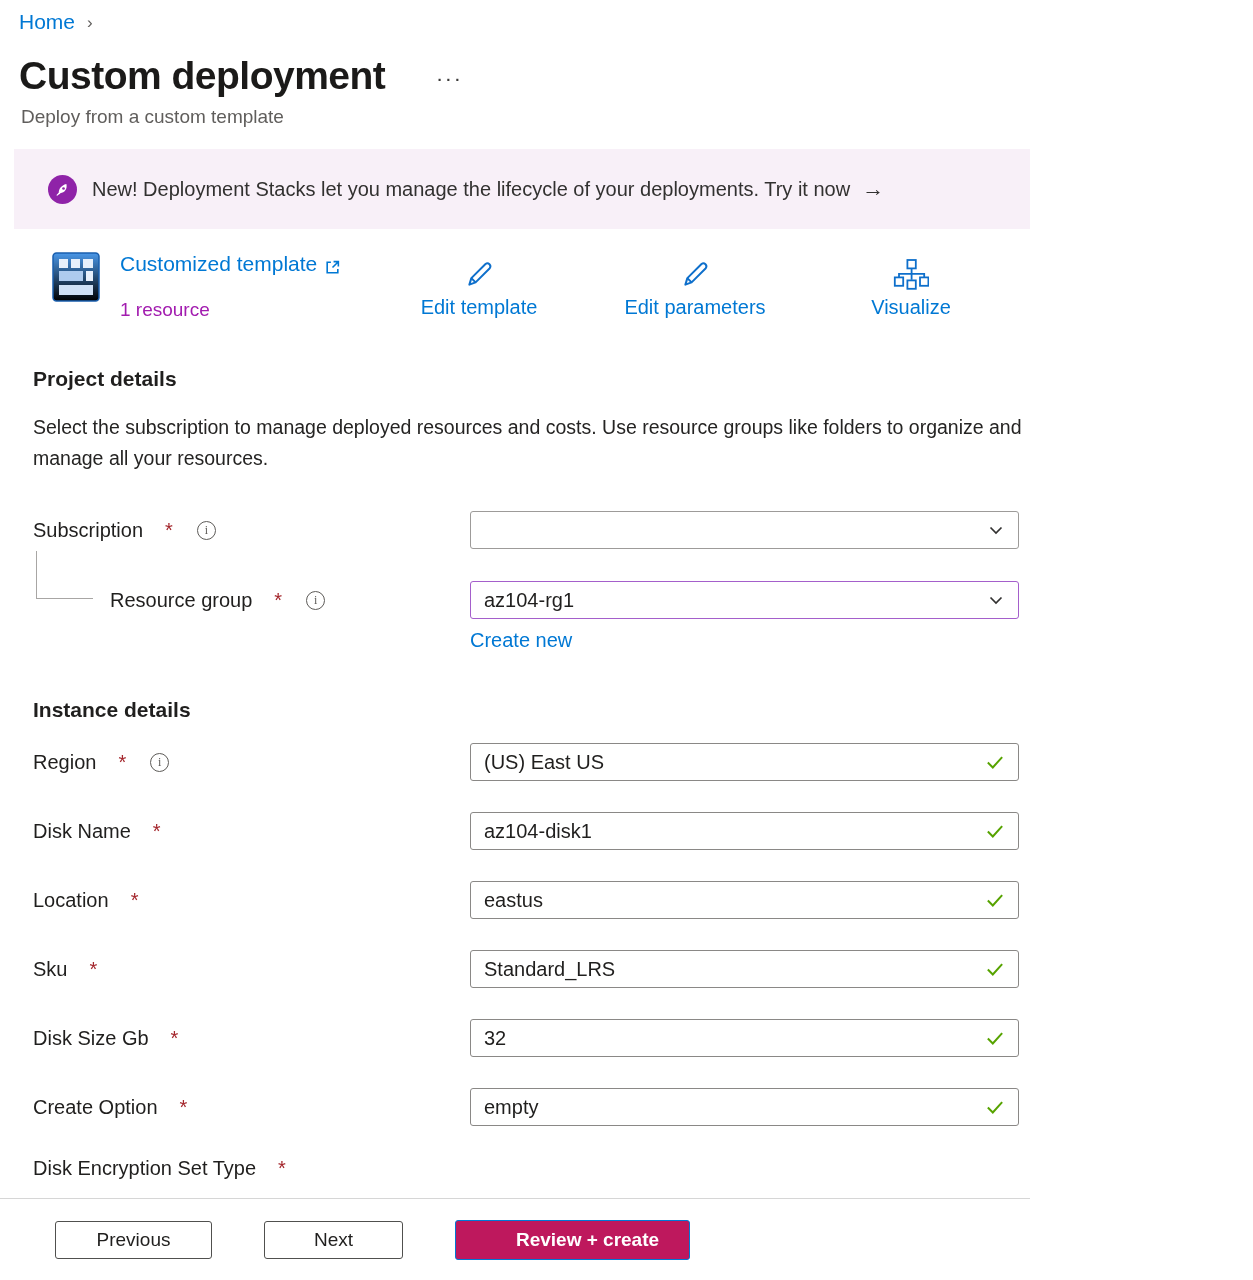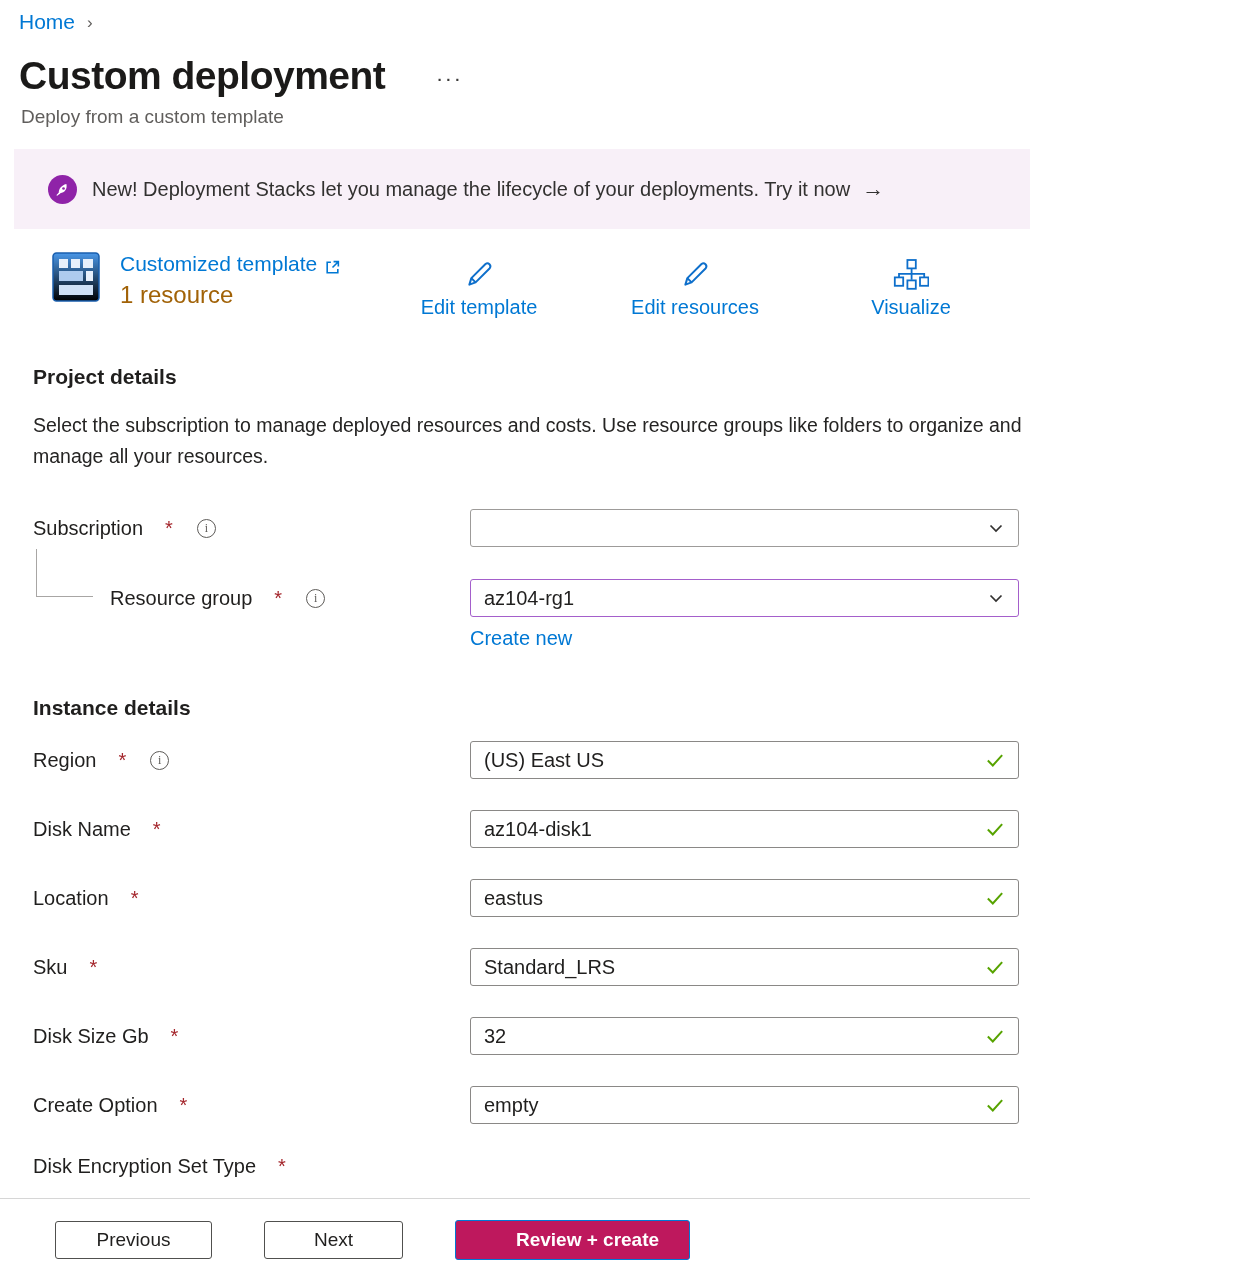--- a/index.html
+++ b/index.html
@@ -22,21 +22,21 @@
   .banner { margin:21px 0 0 14px; height:80px; background:#f8f0f8; display:flex; align-items:center; padding-left:34px; }
   .rocket-circle { width:29px; height:29px; border-radius:50%; background:#8f23a8; display:flex; align-items:center; justify-content:center; flex:0 0 29px; }
   .banner-text { margin-left:15px; font-size:20px; color:#323130; }
   .banner-arrow { margin-left:12px; font-size:22px; color:#323130; }
 
   
   .template-row { margin:23px 11px 0 52px; display:flex; align-items:flex-start; }
   .tpl-icon { flex:0 0 48px; }
   .tpl-meta { margin-left:20px; }
   .tpl-link { font-size:21px; color:#0078d4; text-decoration:none; cursor:pointer; display:inline-flex; align-items:flex-end; gap:7px; }
-  .tpl-count { font-size:24px; color:#a16207; margin-top:5px; }
+  .tpl-count { font-size:19px; color:#a21caf; margin-top:23px; }
   .tpl-actions { margin-left:auto; display:flex; margin-top:6px; }
   .action { width:216px; display:flex; flex-direction:column; align-items:center; gap:4px; cursor:pointer; }
   .action-label { color:#0078d4; font-size:20px; }
 
   
   .section-heading { margin:46px 0 0 33px; font-size:21px; font-weight:bold; color:#201f1e; }
   .description { margin:21px 0 0 33px; font-size:19.5px; line-height:31px; max-width:1145px; color:#252423; }
 
   
   .form { margin:37px 0 0 33px; }
@@ -130,21 +130,21 @@
           <path d="M5.2 18.8 L6.6 14.2 L16.6 4.2 A2.15 2.15 0 0 1 19.6 7.2 L9.6 17.2 L5.2 18.8 Z" fill="none" stroke="#0e6fcb" stroke-width="1.4" stroke-linejoin="round"></path>
           <path d="M6.6 14.2 L9.6 17.2" fill="none" stroke="#0e6fcb" stroke-width="1.4"></path>
         </svg>
         <span class="action-label">Edit template</span>
       </span>
       <span class="action">
         <svg width="34" height="34" viewBox="0 0 24 24">
           <path d="M5.2 18.8 L6.6 14.2 L16.6 4.2 A2.15 2.15 0 0 1 19.6 7.2 L9.6 17.2 L5.2 18.8 Z" fill="none" stroke="#0e6fcb" stroke-width="1.4" stroke-linejoin="round"></path>
           <path d="M6.6 14.2 L9.6 17.2" fill="none" stroke="#0e6fcb" stroke-width="1.4"></path>
         </svg>
-        <span class="action-label">Edit resources</span>
+        <span class="action-label">Edit parameters</span>
       </span>
       <span class="action">
         <svg width="36" height="34" viewBox="0 0 30 28">
           <rect x="12" y="1.5" width="7" height="7" fill="none" stroke="#0e6fcb" stroke-width="1.5"></rect>
           <path d="M15.5 8.5 V13 M5 16 V13 H26 V16 M15.5 13 V18" fill="none" stroke="#0e6fcb" stroke-width="1.5"></path>
           <rect x="1.5" y="16" width="7" height="7" fill="none" stroke="#0e6fcb" stroke-width="1.5"></rect>
           <rect x="22.5" y="16" width="7" height="7" fill="none" stroke="#0e6fcb" stroke-width="1.5"></rect>
           <rect x="12" y="18.5" width="7" height="7" fill="none" stroke="#0e6fcb" stroke-width="1.5"></rect>
         </svg>
         <span class="action-label">Visualize</span>

